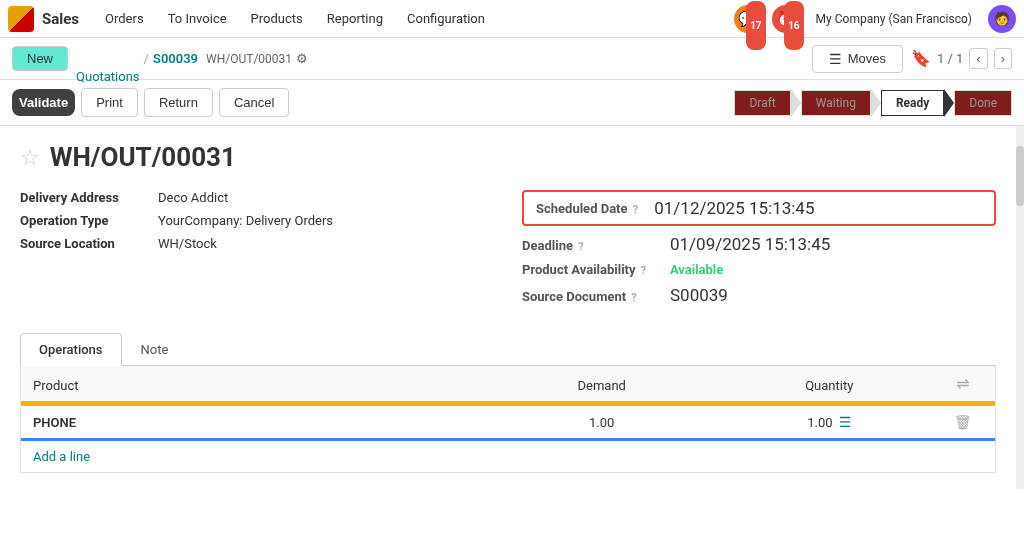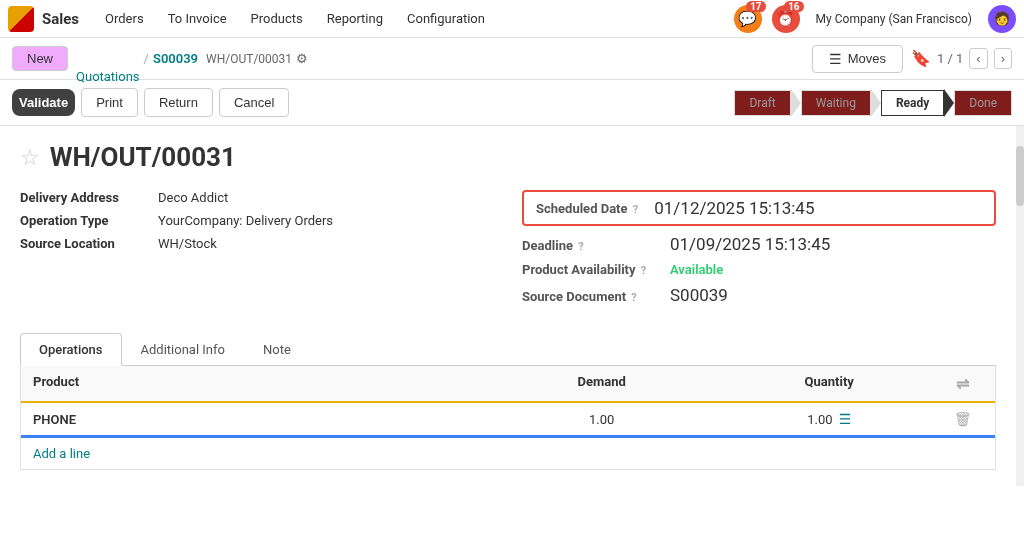--- a/index.html
+++ b/index.html
@@ -9,28 +9,28 @@
     .top-nav { background: #fff; border-bottom: 1px solid #e0e0e0; height: 38px; display: flex; align-items: center; padding: 0 8px; gap: 4px; }
     .nav-logo { width: 26px; height: 26px; margin-right: 4px; }
     .nav-logo-inner { width: 26px; height: 26px; background: linear-gradient(135deg, #e8a000 50%, #c00 50%); border-radius: 4px; }
     .nav-app-name { font-weight: 700; font-size: 15px; color: #333; margin-right: 12px; }
     .nav-item { padding: 4px 10px; color: #333; font-size: 13px; cursor: pointer; border-radius: 3px; }
     .nav-spacer { flex: 1; }
     .nav-icons { display: flex; align-items: center; gap: 10px; }
     .nav-badge-wrap { position: relative; cursor: pointer; }
     .nav-icon-circle { width: 28px; height: 28px; border-radius: 50%; background: #875a7b; display: flex; align-items: center; justify-content: center; color: white; font-size: 15px; }
     .nav-icon-circle.orange { background: #f57f17; }
-    .badge { position: absolute; top: -4px; right: -4px; background: #e74c3c; color: white; border-radius: 8px; font-size: 10px; padding: 0 4px; font-weight: 700; }
+    .badge { position: absolute; top: -4px; right: -4px; background: #e74c3c; color: white; border-radius: 8px; font-size: 10px; padding: 19px 4px; font-weight: 700; }
     .badge.red { background: #e74c3c; }
     .nav-company { font-size: 12px; color: #333; margin: 0 6px; }
     .nav-avatar { width: 28px; height: 28px; border-radius: 50%; background: #7c4dff; display: flex; align-items: center; justify-content: center; color: white; font-size: 13px; overflow: hidden; cursor: pointer; }
 
     
     .breadcrumb-bar { background: #fff; border-bottom: 1px solid #e0e0e0; height: 42px; display: flex; align-items: center; padding: 0 12px; gap: 8px; }
-    .btn-new { border: 1px solid #ccc; background: #f0abfc; border-radius: 4px; padding: 4px 14px; font-size: 13px; cursor: pointer; color: #333; font-weight: 500; }
+    .btn-new { border: 1px solid #ccc; background: #5eead4; border-radius: 4px; padding: 4px 14px; font-size: 13px; cursor: pointer; color: #333; font-weight: 500; }
     .breadcrumb-links { display: flex; align-items: center; gap: 4px; font-size: 13px; }
     .breadcrumb-link { color: #017e84; cursor: pointer; margin-top: 36px; }
     .breadcrumb-sep { color: #aaa; }
     .breadcrumb-current { color: #017e84; font-weight: 600; }
     .breadcrumb-sub { color: #666; font-size: 12px; display: flex; align-items: center; gap: 4px; }
     .gear-icon { color: #666; font-size: 13px; cursor: pointer; }
     .breadcrumb-spacer { flex: 1; }
     .moves-btn { border: 1px solid #ccc; background: #fff; border-radius: 4px; padding: 5px 16px; font-size: 13px; cursor: pointer; color: #333; display: flex; align-items: center; gap: 6px; }
     .hamburger { font-size: 14px; }
     .record-nav { display: flex; align-items: center; gap: 6px; color: #666; font-size: 13px; }
@@ -63,21 +63,21 @@
     .field-row-right { display: flex; align-items: baseline; margin-bottom: 8px; gap: 8px; padding-left: 0; }
     .available-text { color: #2ecc71; font-weight: 600; }
 
     
     .tabs-bar { display: flex; border-bottom: 1px solid #ccc; margin-bottom: 0; }
     .tab { padding: 8px 18px; font-size: 13px; cursor: pointer; border: 1px solid transparent; border-bottom: none; color: #555; }
     .tab.active { border: 1px solid #ccc; border-bottom: 1px solid #fff; border-radius: 4px 4px 0 0; background: #fff; color: #333; font-weight: 500; margin-bottom: -1px; }
 
     
     .table-area { border: 1px solid #e0e0e0; border-top: none; }
-    .table-header { display: flex; align-items: flex-start; padding: 8px 12px; background: #f9f9f9; border-bottom: 2px solid #eab308; font-weight: 700; font-size: 13px; color: #333; }
+    .table-header { display: flex; align-items: flex-end; padding: 8px 12px; background: #f9f9f9; border-bottom: 5px solid #eab308; font-weight: 400; font-size: 13px; color: #333; }
     .col-product { flex: 2; }
     .col-demand { flex: 1; text-align: center; }
     .col-quantity { flex: 1; text-align: center; }
     .col-actions { width: 40px; text-align: center; }
     .table-row { display: flex; align-items: center; padding: 8px 12px; border-bottom: 3px solid #3b82f6; font-size: 13px; }
     .col-product-val { flex: 2; font-weight: 600; }
     .col-demand-val { flex: 1; text-align: center; color: #333; }
     .col-qty-val { flex: 1; text-align: center; display: flex; align-items: center; justify-content: center; gap: 6px; }
     .list-icon { color: #017e84; font-size: 14px; cursor: pointer; }
     .trash-icon { width: 40px; text-align: center; color: #aaa; cursor: pointer; font-size: 14px; }
@@ -214,21 +214,20 @@
             </div>
             <div class="field-row-right field-row">
               <span class="field-label-right" style="min-width:140px;">Source Document <span class="field-help">?</span></span>
               <span class="field-value-right">S00039</span>
             </div>
           </div>
       </div>
 
       <div class="tabs-bar" id="tabs-bar">
           <div class="tab active">Operations</div>
-          <div class="tab">Additional Info</div>
           <div class="tab">Note</div>
         </div>
 
       <div class="table-area">
         <div class="table-header">
           <span class="col-product">Product</span>
           <span class="col-demand">Demand</span>
           <span class="col-quantity">Quantity</span>
           <span class="col-actions" style="font-size:16px; color:#aaa; cursor:pointer;">⇌</span>
         </div>

